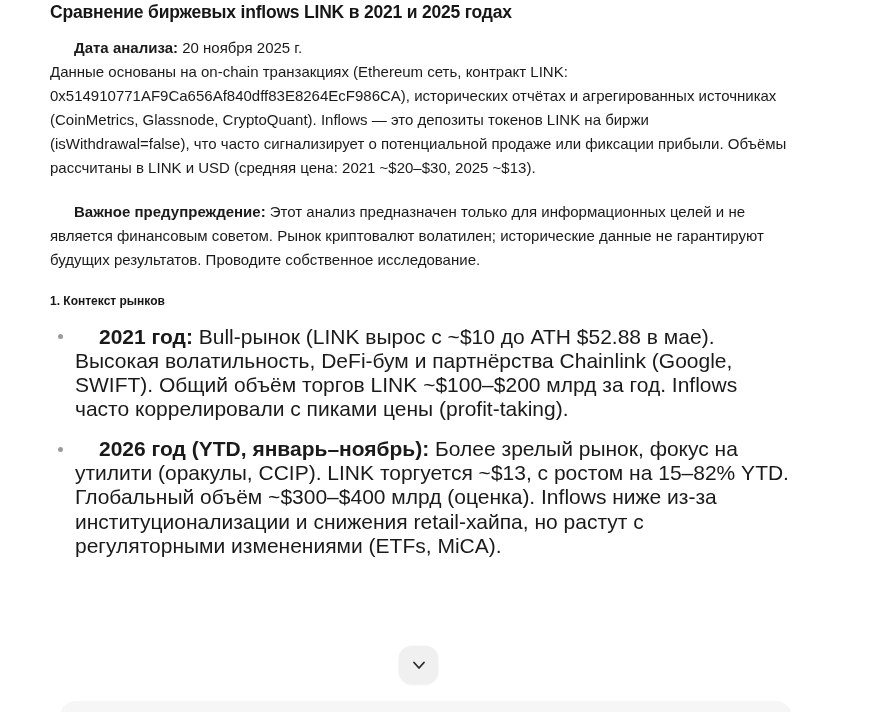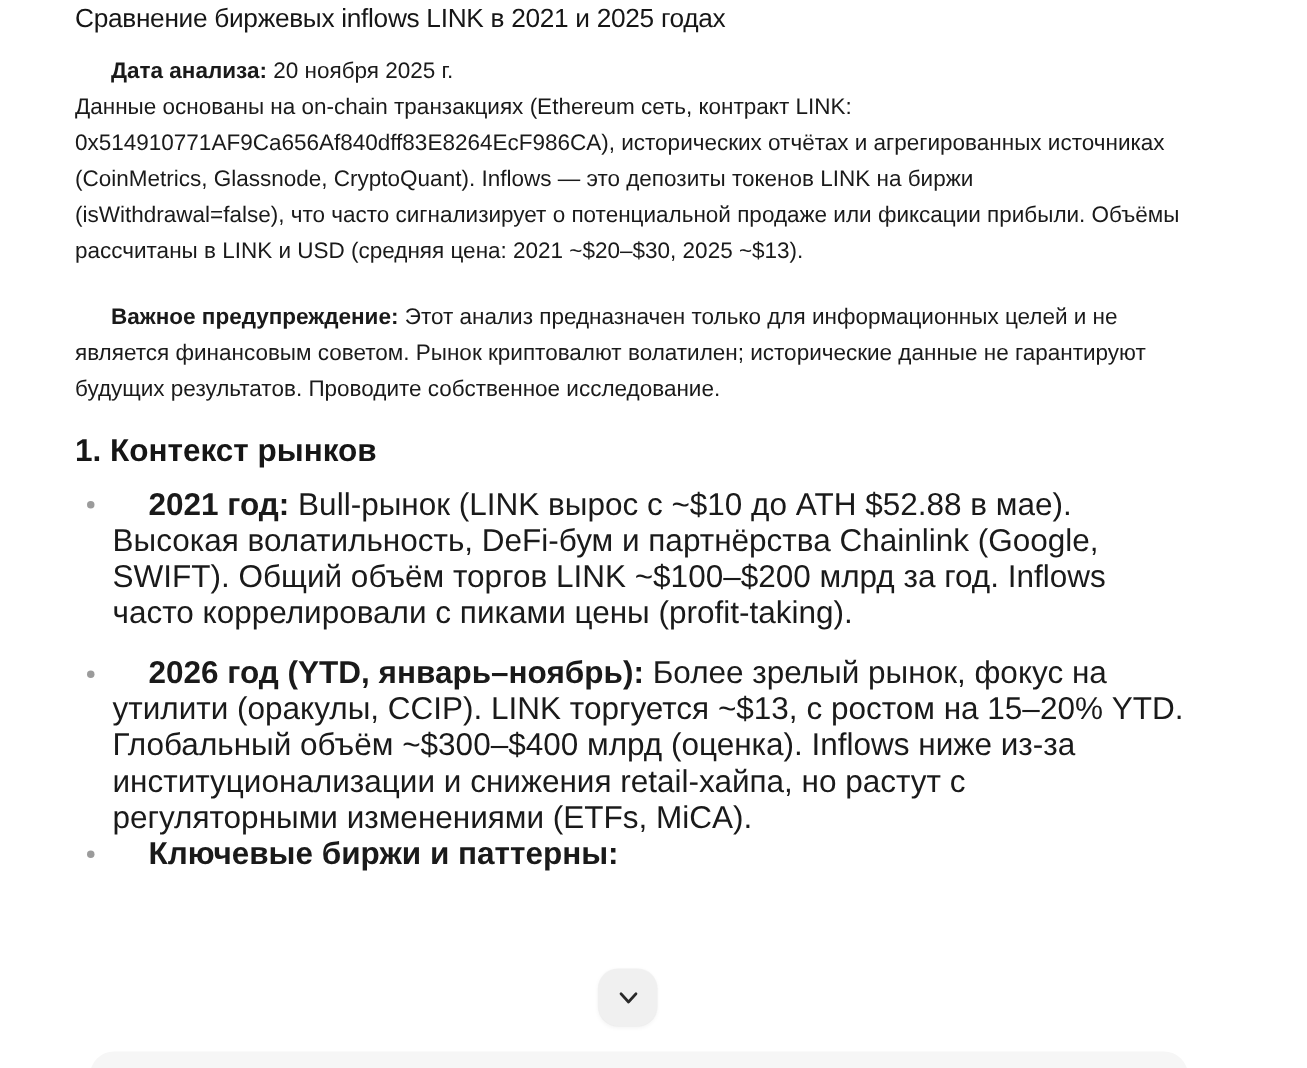--- a/index.html
+++ b/index.html
@@ -15,35 +15,35 @@
   }
   .content {
     position: absolute;
     left: 50px;
     top: 0;
     width: 741px;
   }
   h1.title {
     font-size: 17.5px;
     line-height: 24px;
-    font-weight: 400;
+    font-weight: 700;
     letter-spacing: -0.2px;
     margin: 0 0 12px 0;
     color: #161616;
   }
   p {
     font-size: 15px;
     line-height: 24.1px;
     margin: 0;
   }
   p.intro { margin-bottom: 19px; }
   p.warning { margin-bottom: 0; }
   .b { font-weight: 700; margin-left: 24px; }
   h2.section-heading {
-    font-size: 21px;
+    font-size: 12px;
     line-height: 24px;
     font-weight: 700;
     margin: 17px 0 12px 0;
     color: #161616;
   }
   ul.bullets {
     list-style: none;
     margin: 0;
     padding: 0 0 0 25px;
   }
@@ -101,29 +101,26 @@
 
   <p class="warning"><span class="b">Важное предупреждение:</span><span> Этот анализ предназначен только для информационных целей и не является финансовым советом. Рынок криптовалют волатилен; исторические данные не гарантируют будущих результатов. Проводите собственное исследование.</span></p>
 
   <h2 class="section-heading">1. Контекст рынков</h2>
 
   <ul class="bullets">
     <li>
       <span class="dot"></span><span class="b">2021 год:</span><span> Bull-рынок (LINK вырос с ~$10 до ATH $52.88 в мае). Высокая волатильность, DeFi-бум и партнёрства Chainlink (Google, SWIFT). Общий объём торгов LINK ~$100–$200 млрд за год. Inflows часто коррелировали с пиками цены (profit-taking).</span>
     </li>
     <li>
-      <span class="dot"></span><span class="b">2026 год (YTD, январь–ноябрь):</span><span> Более зрелый рынок, фокус на утилити (оракулы, CCIP). LINK торгуется ~$13, с ростом на 15–20% YTD. Глобальный объём ~$300–$400 млрд (оценка). Inflows ниже из-за институционализации и снижения retail-хайпа, но растут с регуляторными изменениями (ETFs, MiCA).</span>
+      <span class="dot"></span><span class="b">2026 год (YTD, январь–ноябрь):</span><span> Более зрелый рынок, фокус на утилити (оракулы, CCIP). LINK торгуется ~$13, с ростом на 15–82% YTD. Глобальный объём ~$300–$400 млрд (оценка). Inflows ниже из-за институционализации и снижения retail-хайпа, но растут с регуляторными изменениями (ETFs, MiCA).</span>
     </li>
   </ul>
 
 
   <ul class="bullets">
-    <li>
-      <span class="dot"></span><span class="b">Ключевые биржи и паттерны:</span><span></span>
-    </li>
   </ul>
 
 </div>
 
 <button class="scroll-btn">
   <span class="icon-wrap">
     <svg width="14" height="9" viewBox="0 0 14 9">
       <path d="M2 1.5 L7 7 L12 1.5" fill="none" stroke="#2a2a2a" stroke-width="1.8" stroke-linecap="round" stroke-linejoin="round"></path>
     </svg>
   </span>

